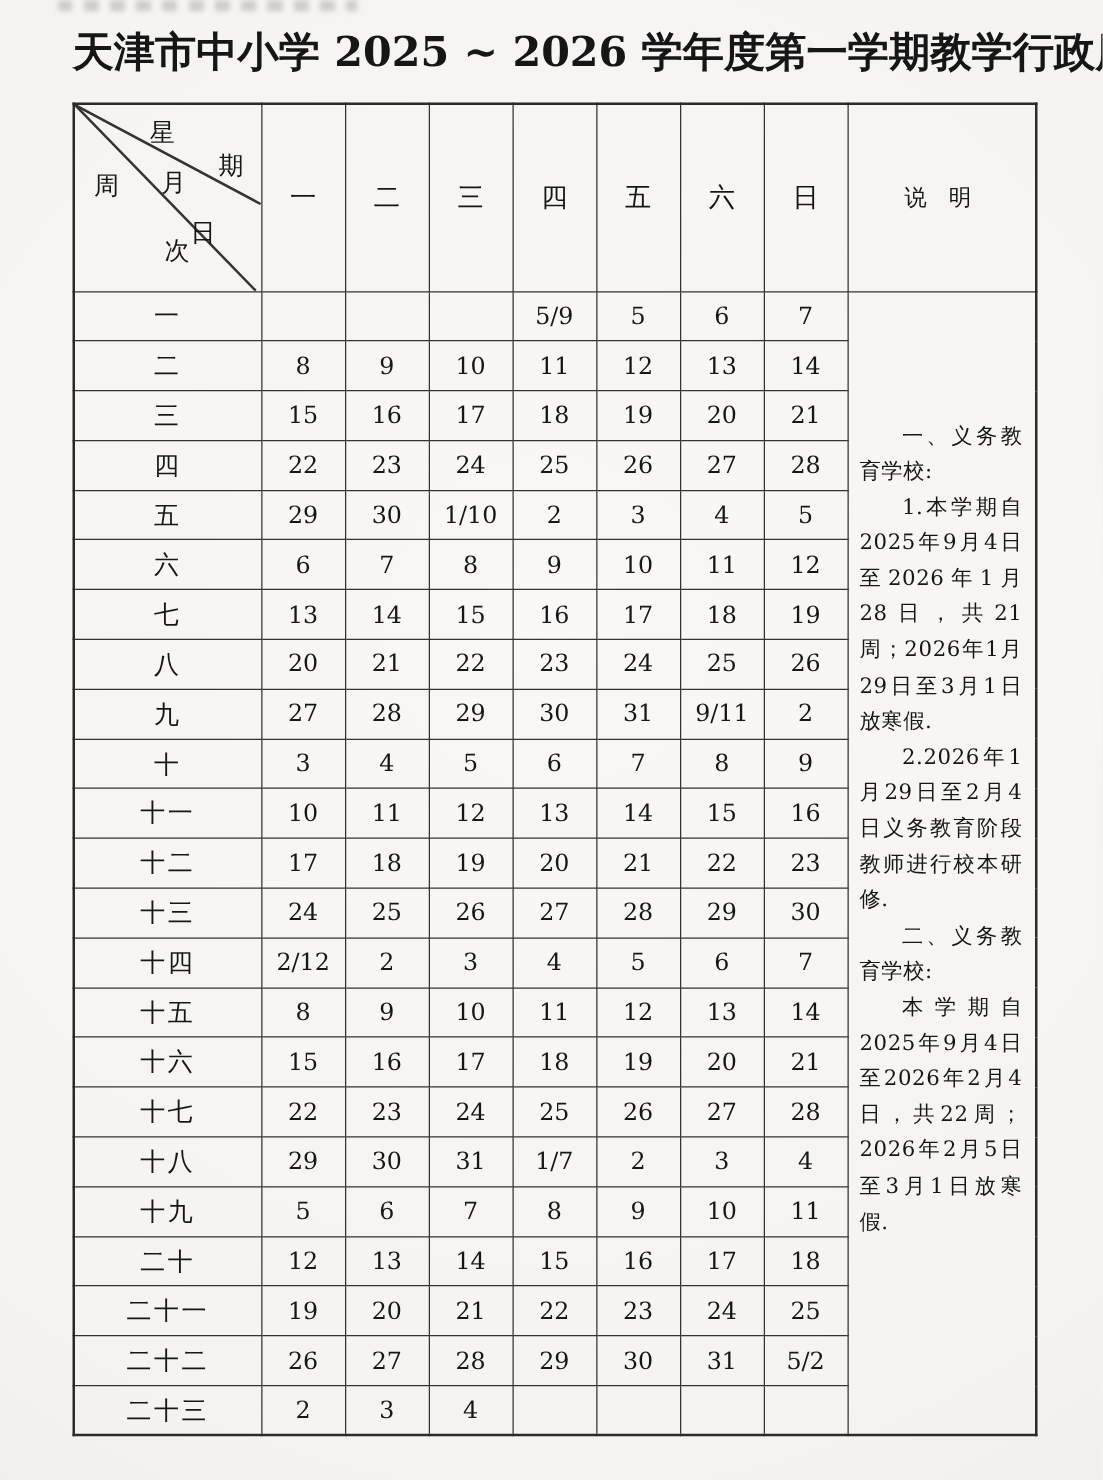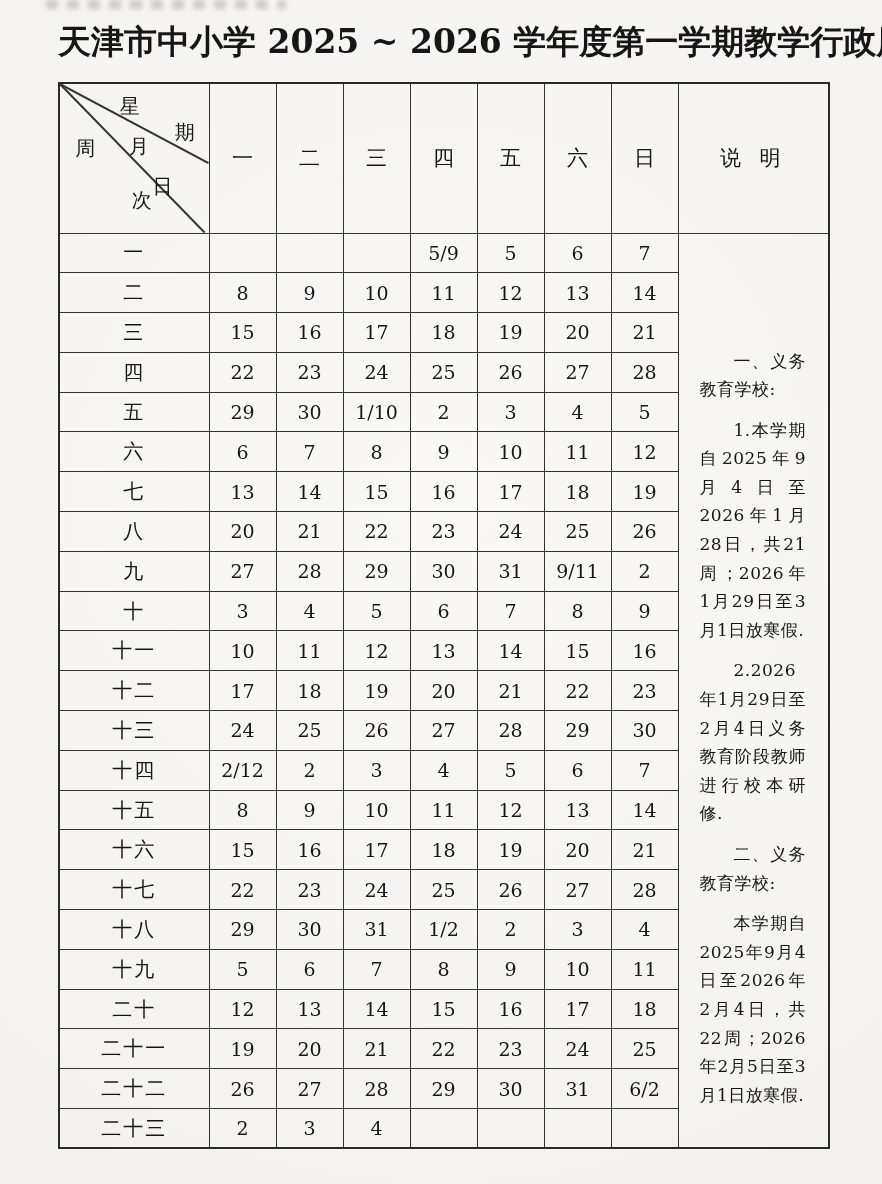--- a/index.html
+++ b/index.html
@@ -27,42 +27,42 @@
     border-collapse:collapse;table-layout:fixed;
     border:2.4px solid #2c2a27;
   }
   .cal th,.cal td{
     border:1.6px solid #35332f;padding:0;
     text-align:center;vertical-align:middle;font-weight:400;color:#161616;
   }
   thead tr{height:150px}
   tbody tr{height:39.8px}
   th.day-h{font-size:21px}
-  th.notes-h{font-size:21px;letter-spacing:6px}
+  th.notes-h{font-size:18px;letter-spacing:6px}
   th.wk{font-size:20px;letter-spacing:2px}
   td.day{font-size:19px}
   th.corner{position:relative}
   .corner svg{position:absolute;inset:0;width:100%;height:100%;display:block}
   .corner .lbl{
     position:absolute;font-size:20px;transform:translate(-50%,-50%);
     line-height:1;white-space:nowrap;
   }
   .lbl-xing{left:47%;top:15%}
   .lbl-qi  {left:84%;top:32%}
   .lbl-zhou{left:17%;top:43%}
   .lbl-yue {left:53%;top:42%}
   .lbl-ri  {left:69%;top:69%}
   .lbl-ci  {left:55%;top:78%}
   td.notes{vertical-align:top;text-align:left}
   .notes-body{
     padding:101px 10px 0 9px;
     font-size:17px;line-height:28.6px;letter-spacing:.5px;
     text-align:justify;text-justify:inter-ideograph;
   }
-  .notes-body p{margin:12px;text-indent:2em}
+  .notes-body p{margin:0;text-indent:2em}
 </style>
 </head>
 <body>
 
 <div class="paper"></div>
 <div class="scan-smudge"></div>
 
 <div class="title">天津市中小学 2025 ~ 2026 学年度第一学期教学行政历</div>
 
 <table class="cal">
@@ -279,21 +279,21 @@
     <td class="day">25</td>
     <td class="day">26</td>
     <td class="day">27</td>
     <td class="day">28</td>
   </tr>
       <tr>
     <th class="wk">十八</th>
     <td class="day">29</td>
     <td class="day">30</td>
     <td class="day">31</td>
-    <td class="day">1/2</td>
+    <td class="day">1/7</td>
     <td class="day">2</td>
     <td class="day">3</td>
     <td class="day">4</td>
   </tr>
       <tr>
     <th class="wk">十九</th>
     <td class="day">5</td>
     <td class="day">6</td>
     <td class="day">7</td>
     <td class="day">8</td>
@@ -322,21 +322,21 @@
     <td class="day">25</td>
   </tr>
       <tr>
     <th class="wk">二十二</th>
     <td class="day">26</td>
     <td class="day">27</td>
     <td class="day">28</td>
     <td class="day">29</td>
     <td class="day">30</td>
     <td class="day">31</td>
-    <td class="day">6/2</td>
+    <td class="day">5/2</td>
   </tr>
       <tr>
     <th class="wk">二十三</th>
     <td class="day">2</td>
     <td class="day">3</td>
     <td class="day">4</td>
     <td class="day"></td>
     <td class="day"></td>
     <td class="day"></td>
     <td class="day"></td>

